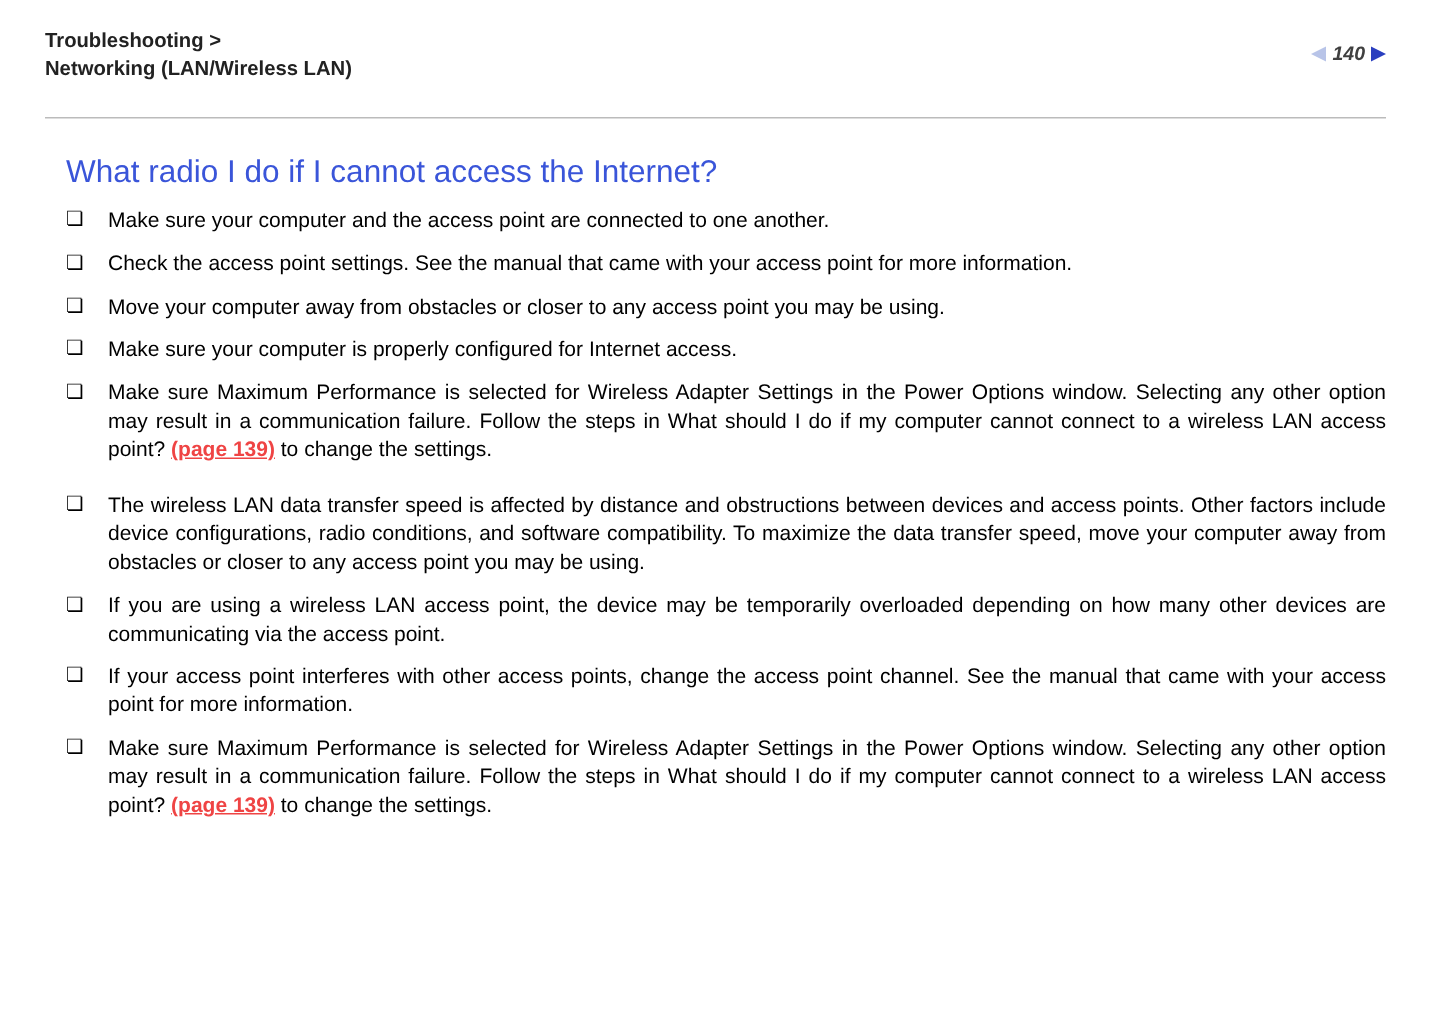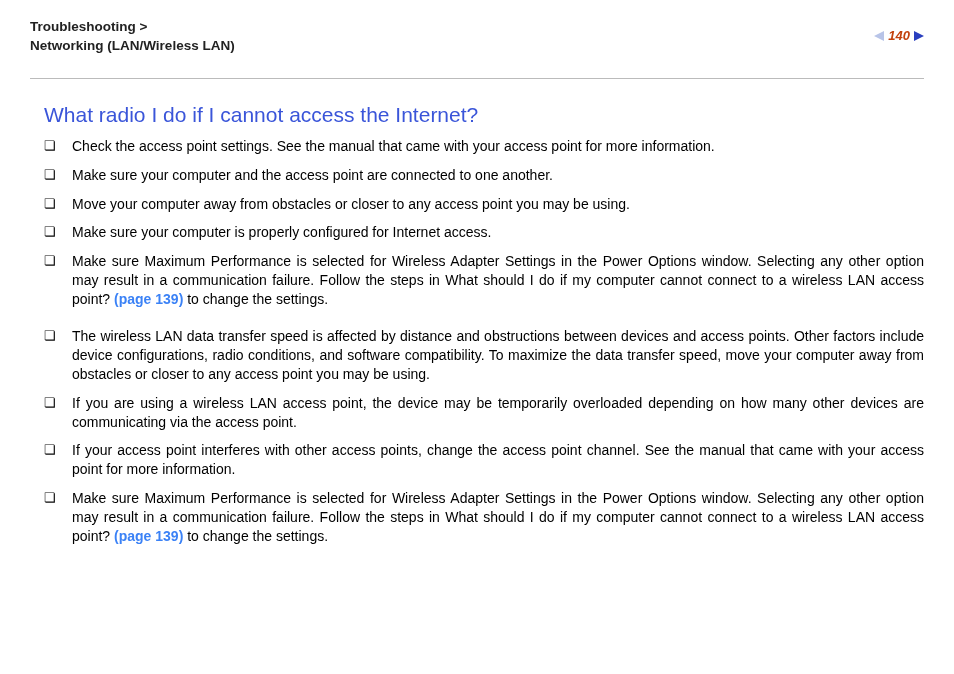--- a/index.html
+++ b/index.html
@@ -27,21 +27,21 @@
     color: #222;
     line-height: 1.4;
   }
   .page-num-wrap {
     display: flex;
     align-items: center;
     gap: 4px;
     margin-top: 10px;
   }
   .page-num {
-    color: #c2410c;
+    color: #404040;
     font-weight: bold;
     font-style: italic;
     font-size: 13px;
   }
   .tri {
     display: inline-block;
   }
   .tri-left {
     width: 0; height: 0;
     border-top: 5px solid transparent;
@@ -80,22 +80,23 @@
   ul.checklist > li::before {
     content: "❏";
     position: absolute;
     left: 0;
     top: 0;
     font-size: 13px;
     color: #000;
   }
   .bold { font-weight: normal; }
   .link-ref {
-    color: #3b82f6;
+    color: #ef4444;
     font-weight: bold;
+    text-decoration: underline;
   }
 </style>
 </head>
 <body>
 
 <div class="header">
   <div class="breadcrumb">
     <div>Troubleshooting &gt;</div>
     <div>Networking (LAN/Wireless LAN)</div>
   </div>
@@ -103,22 +104,22 @@
     <span class="tri tri-left"></span>
     <span class="page-num">140</span>
     <span class="tri tri-right"></span>
   </div>
 </div>
 
 <div class="content">
 
   <h2 class="section-heading">What radio I do if I cannot access the Internet?</h2>
   <ul class="checklist">
+    <li>Make sure your computer and the access point are connected to one another.</li>
     <li>Check the access point settings. See the manual that came with your access point for more information.</li>
-    <li>Make sure your computer and the access point are connected to one another.</li>
     <li>Move your computer away from obstacles or closer to any access point you may be using.</li>
     <li>Make sure your computer is properly configured for Internet access.</li>
     <li>
       <span>Make sure </span><span class="bold">Maximum Performance</span><span> is selected for </span><span class="bold">Wireless Adapter Settings</span><span> in the </span><span class="bold">Power Options</span><span> window. Selecting any other option may result in a communication failure. Follow the steps in </span><span class="bold">What should I do if my computer cannot connect to a wireless LAN access point? </span><span class="link-ref">(page 139)</span><span> to change the settings.</span>
     </li>
   </ul>
 
   <ul class="checklist">
     <li>The wireless LAN data transfer speed is affected by distance and obstructions between devices and access points. Other factors include device configurations, radio conditions, and software compatibility. To maximize the data transfer speed, move your computer away from obstacles or closer to any access point you may be using.</li>
     <li>If you are using a wireless LAN access point, the device may be temporarily overloaded depending on how many other devices are communicating via the access point.</li>

